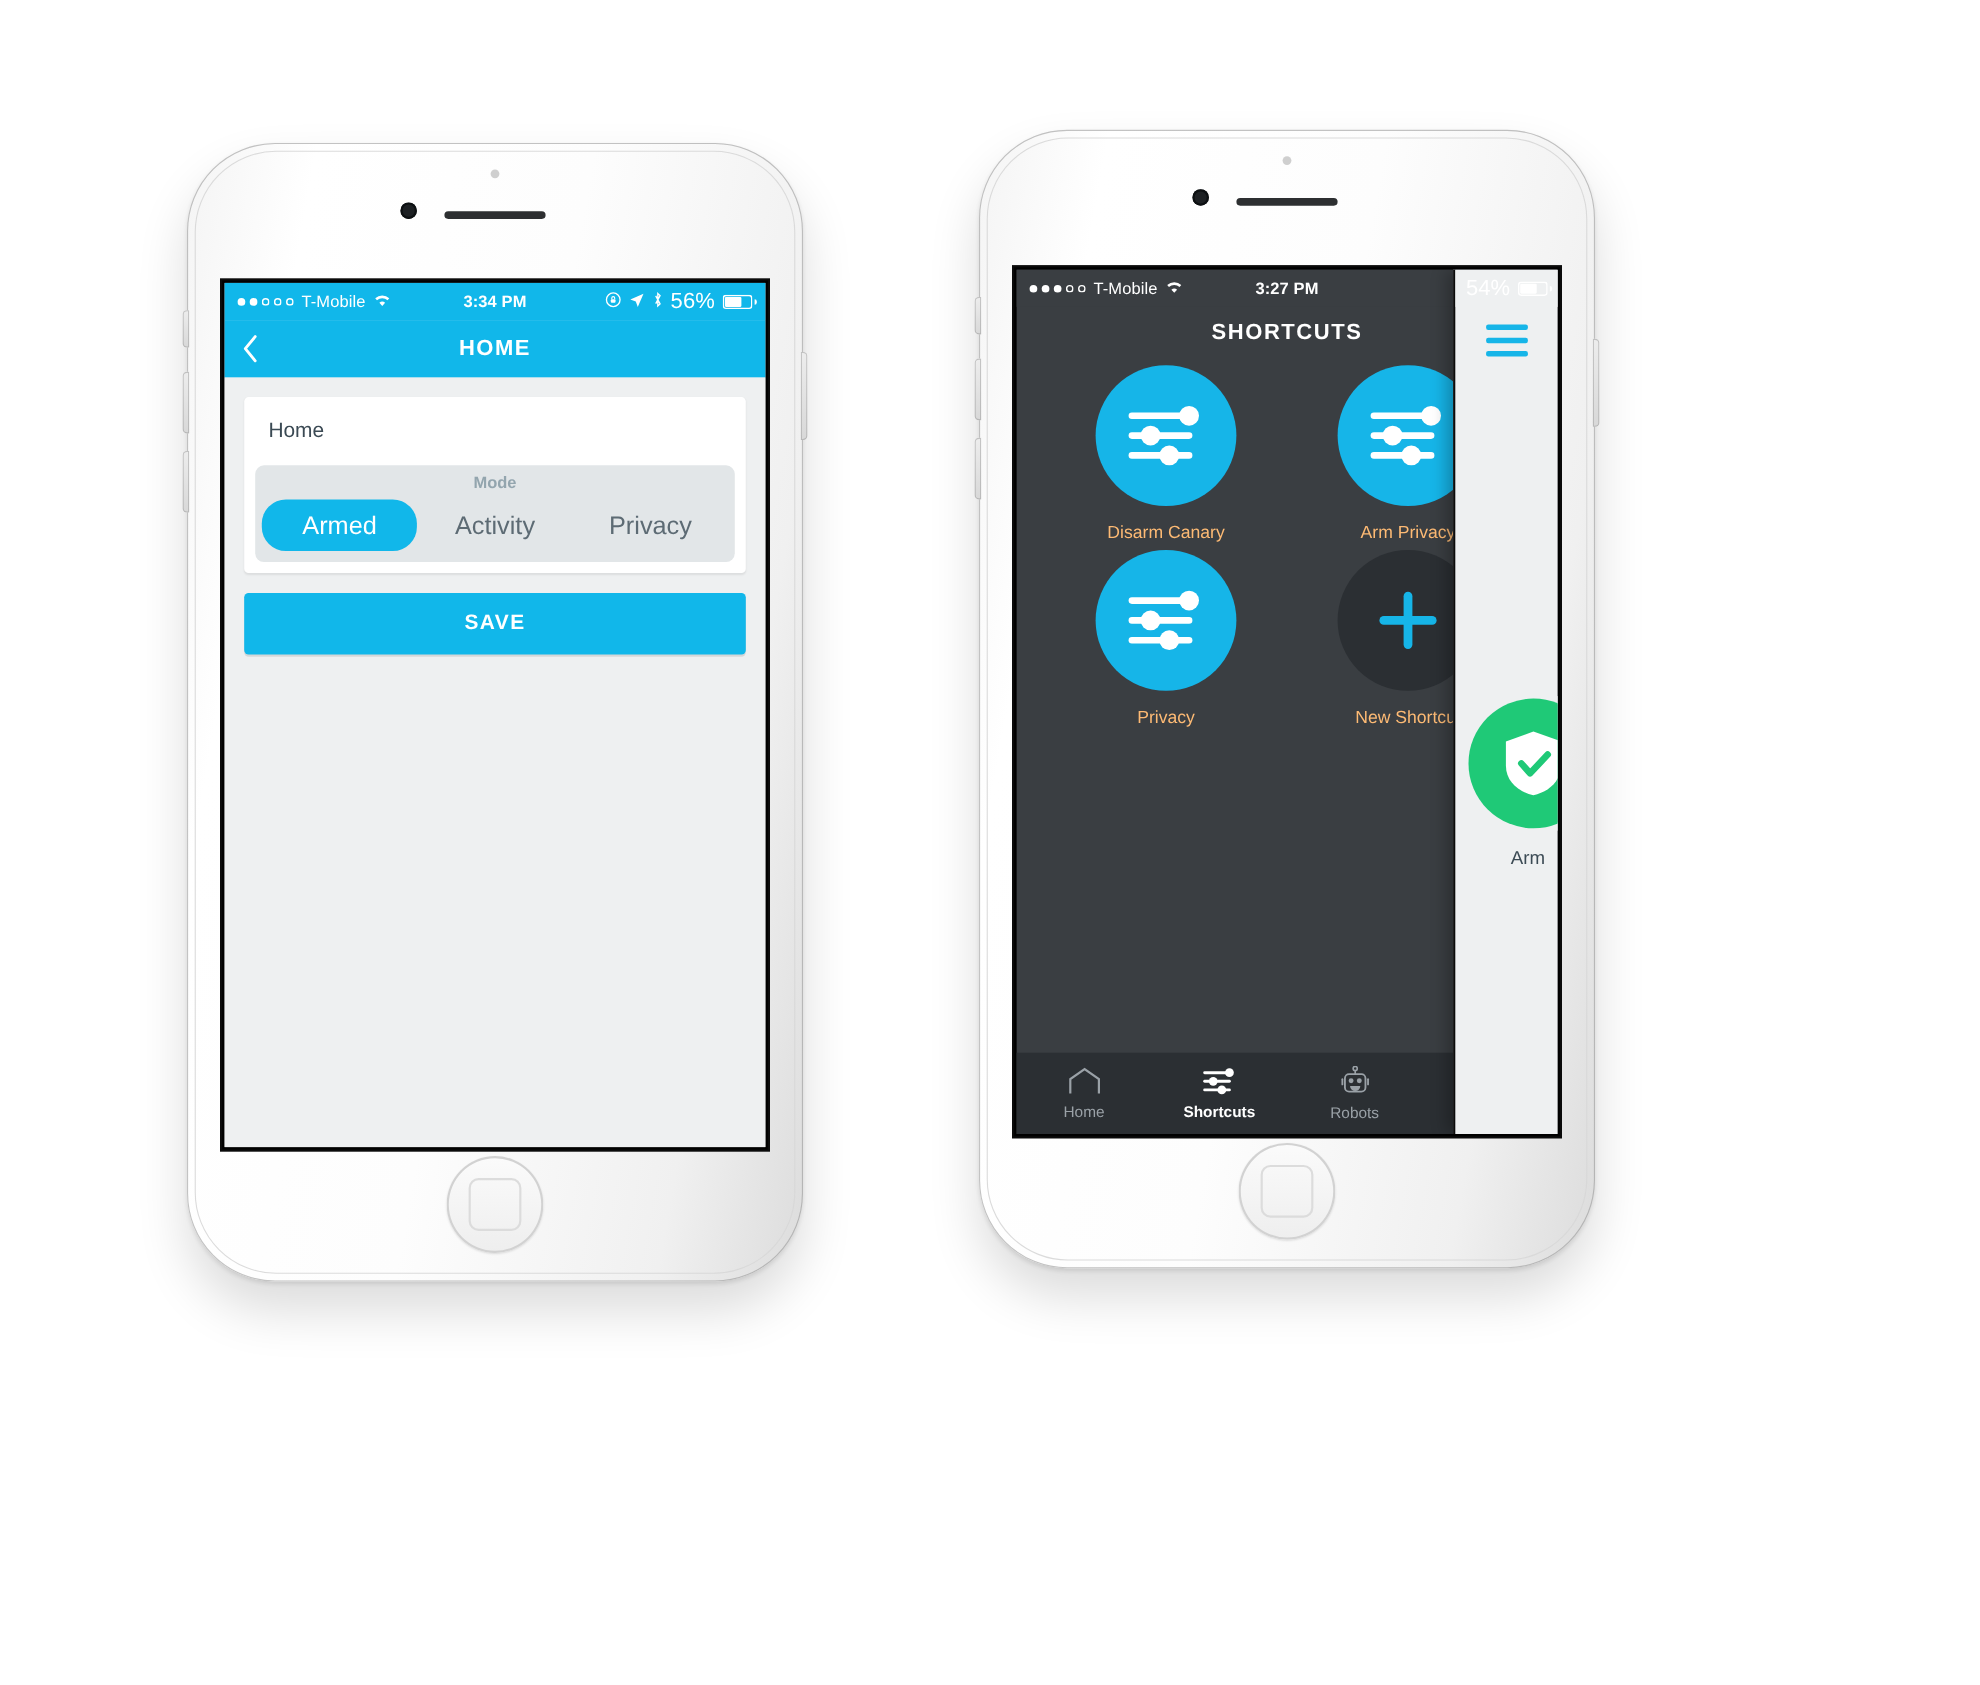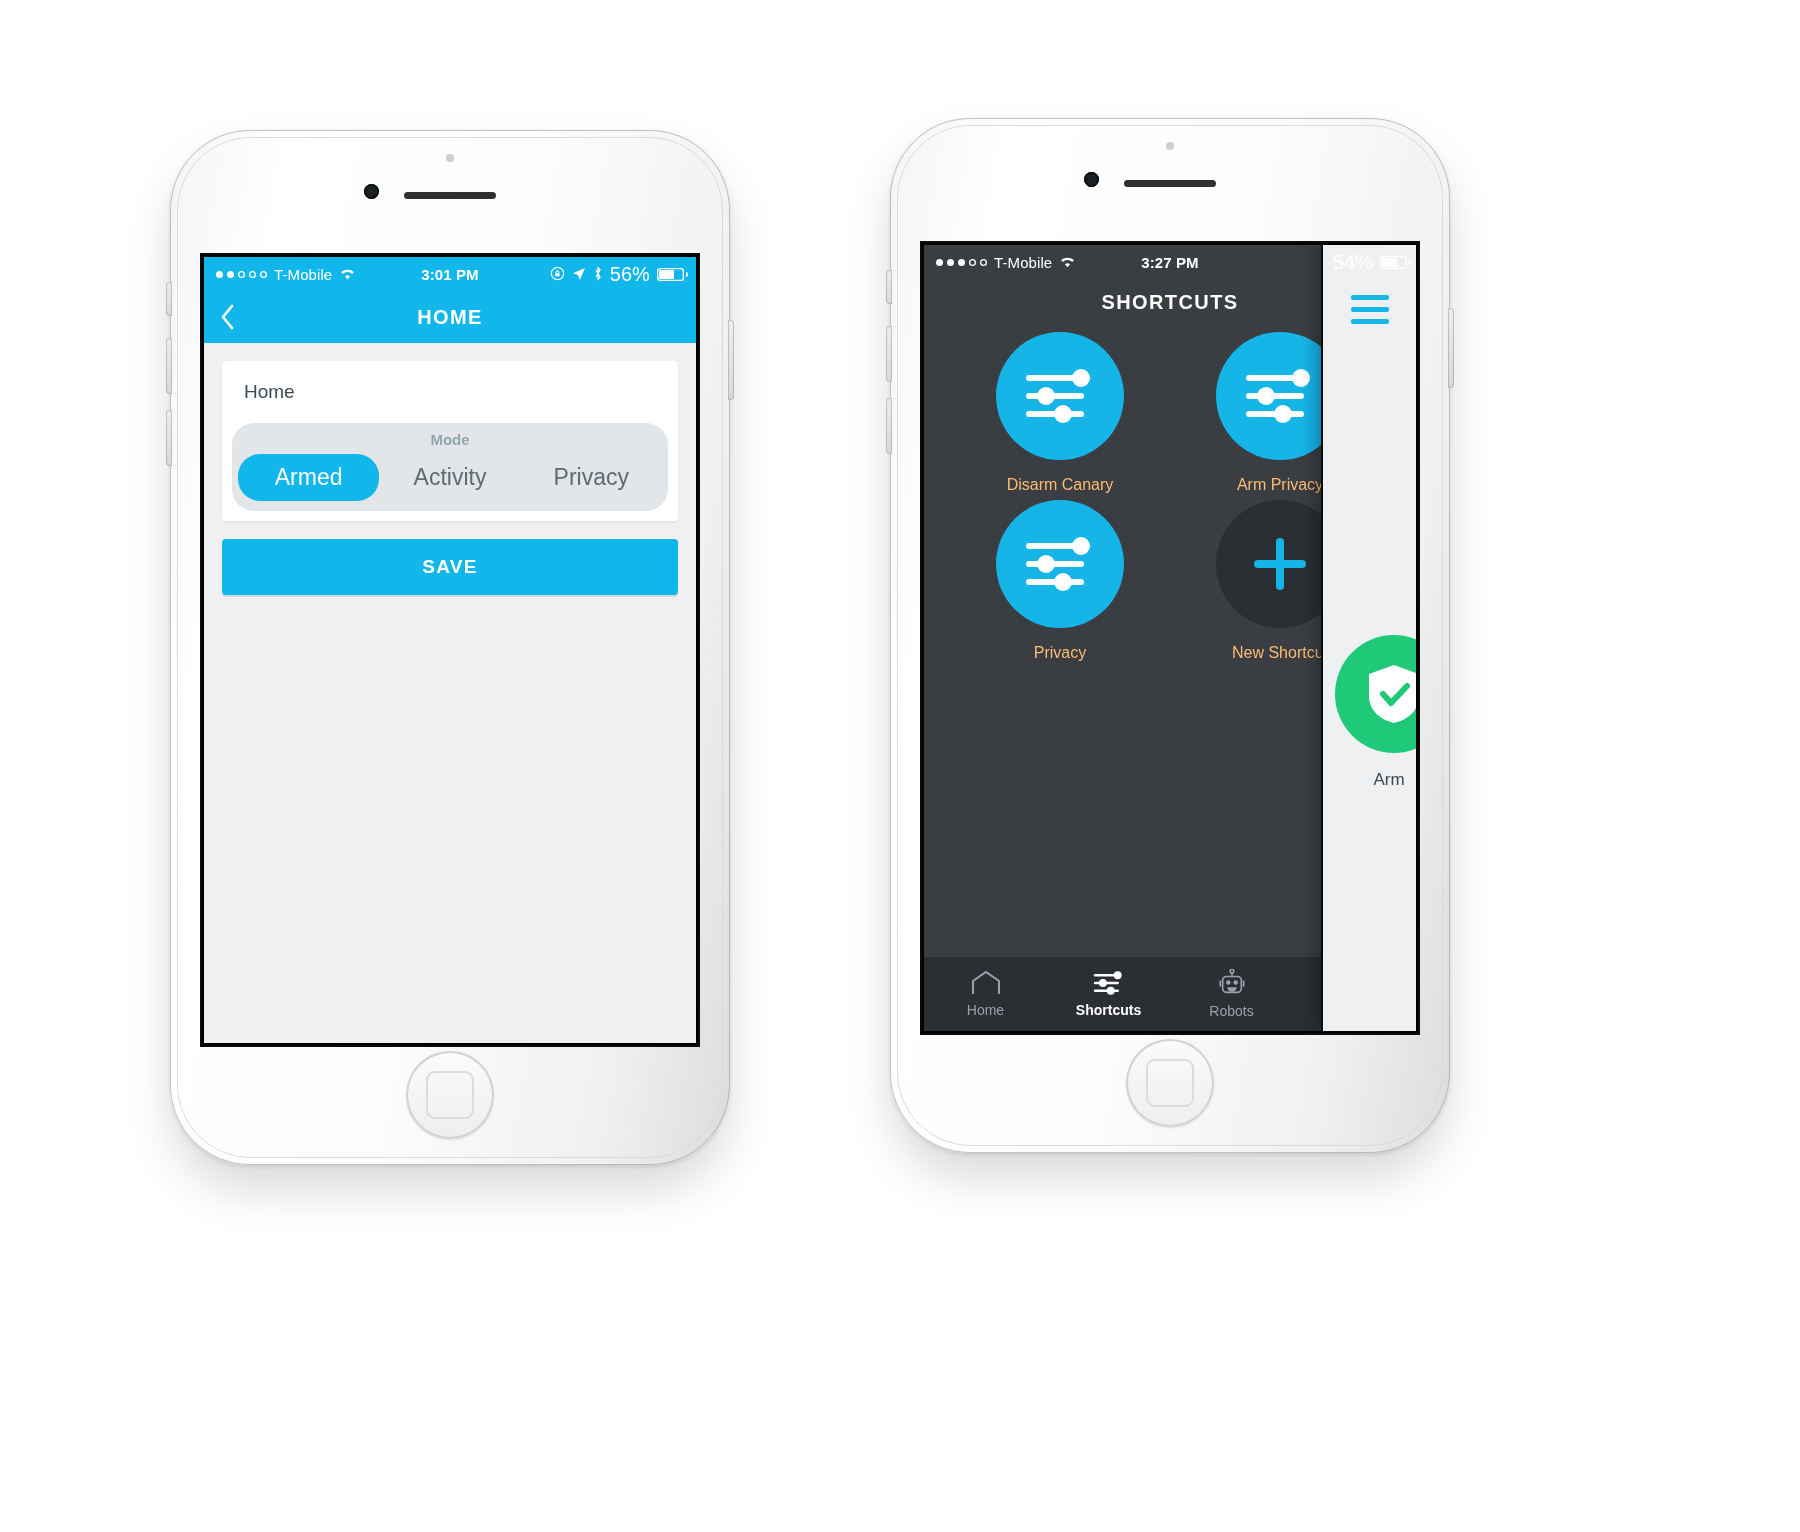--- a/index.html
+++ b/index.html
@@ -144,21 +144,21 @@
   .card {
     background:#fff; border-radius:4px; overflow:hidden;
     box-shadow: 0 1px 2px rgba(0,0,0,.08);
   }
   .card-field {
     height: 62px; display:flex; align-items:center;
     padding: 0 22px; font-size:19px; color:#3b4a54;
   }
   .seg-wrap {
     margin: 0 10px 10px 10px;
-    background:#e2e6e8; border-radius:22px;
+    background:#e2e6e8; border-radius:8px;
     padding: 8px 6px 10px 6px;
   }
   .seg-label {
     text-align:center; font-size:15px; color:#93a5ae;
     font-weight:600; margin-bottom: 6px;
   }
   .seg { display:flex; align-items:center; }
   .seg-item {
     flex:1; text-align:center; font-size:23px; color:#5d6b74;
     padding: 10px 0; border-radius: 22px; cursor:pointer;
@@ -264,21 +264,21 @@
                   <i class="dot off"></i>
                   <i class="dot off"></i>
               </span>
               <span class="carrier">T-Mobile</span>
               <span class="wifi">
                 <svg width="17" height="13" viewBox="0 0 17 13">
                     <path d="M8.5 12.2 5.9 9.3a4 4 0 0 1 5.2 0L8.5 12.2zM3.7 6.9 2.1 5.1a9.6 9.6 0 0 1 12.8 0l-1.6 1.8a7.2 7.2 0 0 0-9.6 0z" fill="#fff"></path>
                   </svg>
               </span>
             </div>
-            <div class="sb-center">3:01 PM</div>
+            <div class="sb-center">3:34 PM</div>
             <div class="sb-right">
               <span>
                 <svg width="15" height="15" viewBox="0 0 16 16">
                     <circle cx="8" cy="8" r="6.6" fill="none" stroke="#fff" stroke-width="1.3"></circle>
                     <rect x="5.6" y="7.4" width="4.6" height="3.6" rx="1" fill="#fff"></rect>
                     <path d="M6.6 7.4V6.4a1.4 1.4 0 0 1 2.8 0v1" fill="none" stroke="#fff" stroke-width="1.1"></path>
                   </svg>
               </span>
               <span>
                 <svg width="14" height="14" viewBox="0 0 14 14">

